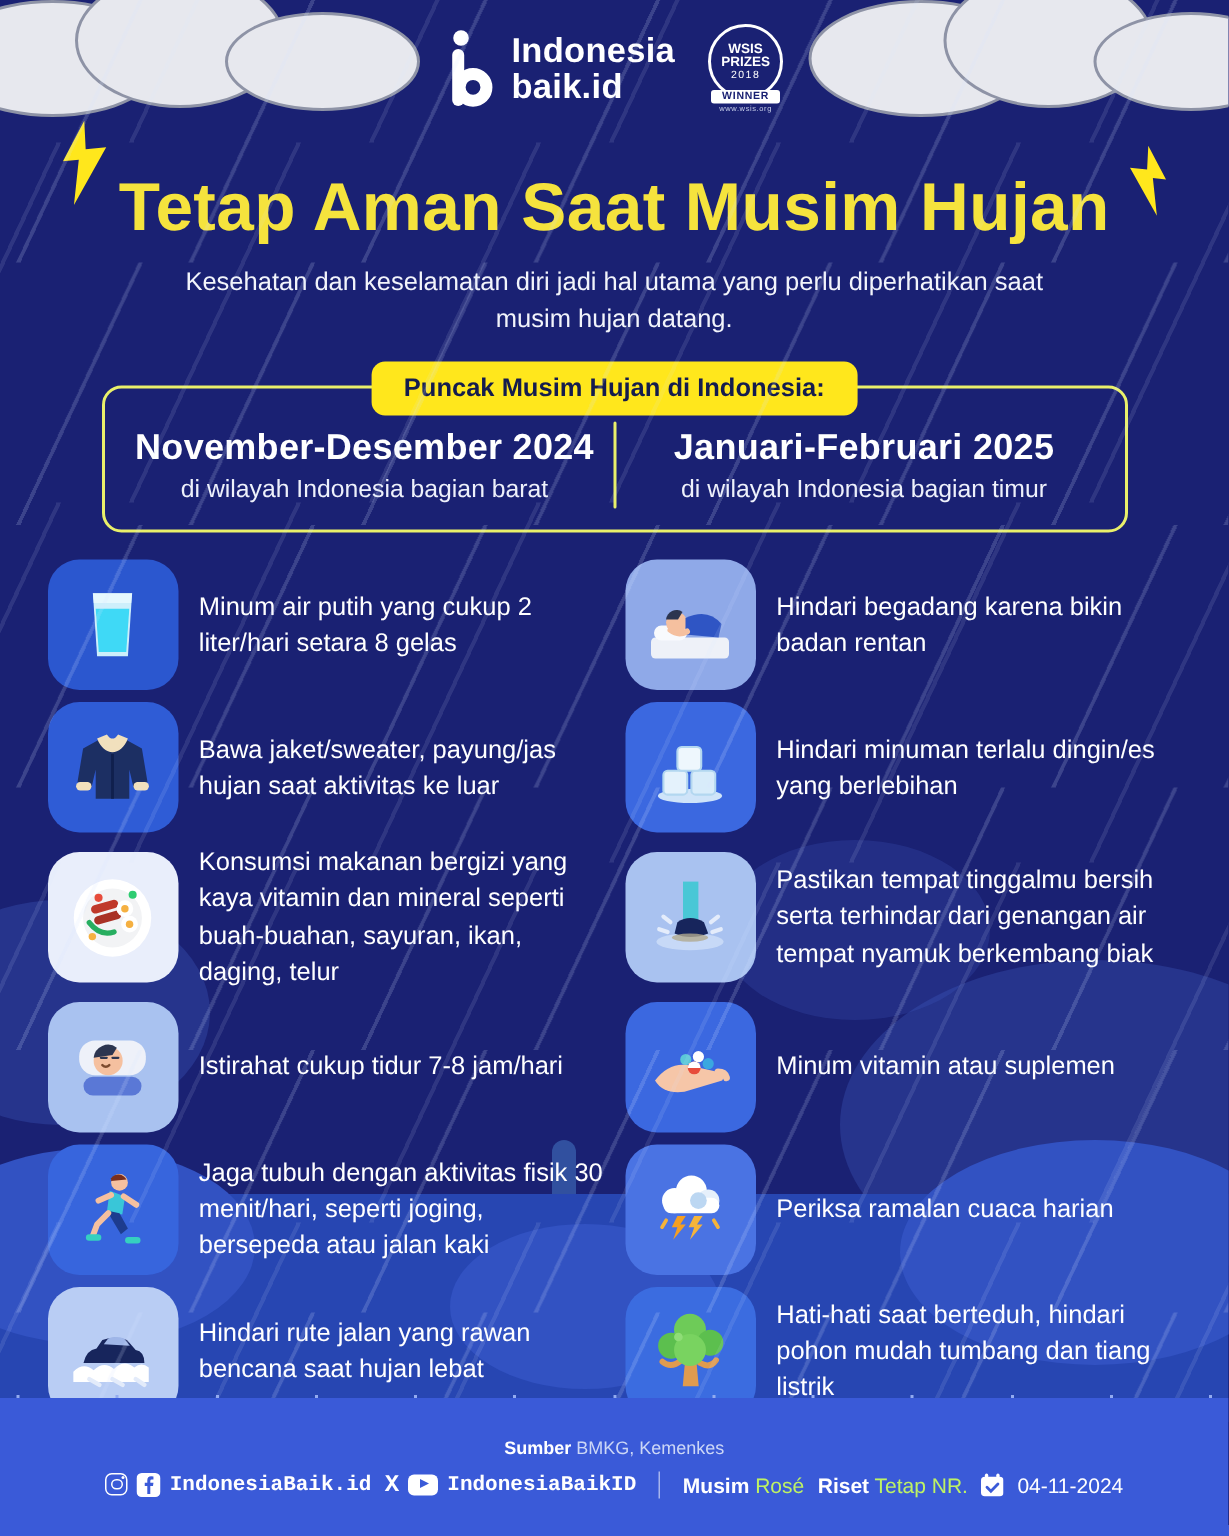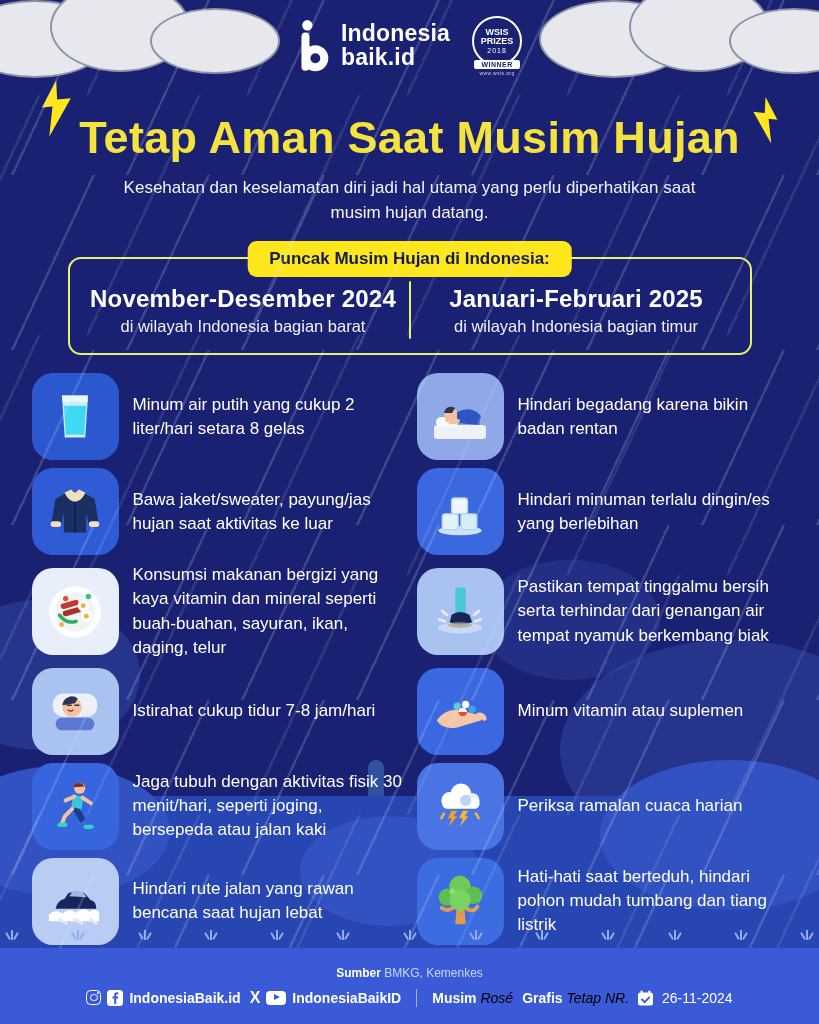--- a/index.html
+++ b/index.html
@@ -74,27 +74,27 @@
   .season-region{font-size:16.5px;margin-top:4px;color:#eef1fb;}
   .season-divider{width:2px;height:58px;background:#e9f06a;border-radius:2px;}
 
   
   .tips{width:756px;margin:18px auto 0;display:grid;grid-template-columns:1fr 1fr;column-gap:14px;row-gap:8px;}
   .tip{display:flex;align-items:center;gap:14px;}
   .tile{width:87px;height:87px;min-width:87px;border-radius:21px;display:flex;align-items:center;justify-content:center;}
   .tip-text{margin:0;font-size:17px;line-height:1.42;color:#fff;}
 
   
-  .footer{position:absolute;left:0;right:0;bottom:0;height:76px;background:#3a5ad8;z-index:5;
+  .footer{position:absolute;left:0;right:0;bottom:0;height:92px;background:#3a5ad8;z-index:5;
     display:flex;flex-direction:column;justify-content:center;align-items:center;gap:9px;}
   .footer-line1{font-size:12px;color:#ccd7f6;}
   .footer-line1 b{color:#fff;}
   .footer-line2{display:flex;align-items:center;gap:9px;font-size:14px;}
-  .footer-line2 .val{color:#000000;font-style:italic;}
-  .soc{display:flex;align-items:center;gap:6px;font-weight:bold;}
+  .footer-line2 .val{color:#bef264;}
+  .soc{display:flex;align-items:center;gap:6px;font-weight:bold;font-family:Liberation Mono, monospace;}
   .vdiv{width:1px;height:18px;background:rgba(255,255,255,.55);margin:0 6px;}
   .ig{width:15px;height:15px;border:1.8px solid #fff;border-radius:4.5px;position:relative;}
   .ig::before{content:"";position:absolute;left:3px;top:3px;width:5.4px;height:5.4px;border:1.6px solid #fff;border-radius:50%;}
   .ig::after{content:"";position:absolute;right:1.4px;top:1.2px;width:2px;height:2px;background:#fff;border-radius:50%;}
   .xmark{font-weight:900;font-size:16px;line-height:1;}
   .yt{width:20px;height:14px;background:#fff;border-radius:4px;position:relative;}
   .yt::before{content:"";position:absolute;left:8px;top:3.6px;border-left:6px solid #3a5ad8;border-top:3.4px solid transparent;border-bottom:3.4px solid transparent;}
 </style>
 </head>
 <body>
@@ -376,24 +376,24 @@
       <span class="xmark">X</span>
       <span class="yt"></span>
       <span>IndonesiaBaikID</span>
     </div>
     <span class="vdiv"></span>
     <span>
       <b>Musim</b>
       <span class="val">Rosé</span>
     </span>
     <span>
-      <b>Grafis</b>
+      <b>Riset</b>
       <span class="val">Tetap NR.</span>
     </span>
     <svg width="15" height="16" viewBox="0 0 15 16">
       <rect y="2.5" width="15" height="13" rx="2.5" fill="#fff"></rect>
       <rect x="2.6" y="0.4" width="2.2" height="4" rx="1.1" fill="#fff"></rect>
       <rect x="10.2" y="0.4" width="2.2" height="4" rx="1.1" fill="#fff"></rect>
       <path d="M4 9.5 l2.6 2.6 L11.3 7.4" stroke="#3a5ad8" stroke-width="1.9" fill="none" stroke-linecap="round"></path>
     </svg>
-    <span>26-11-2024</span>
+    <span>04-11-2024</span>
   </div>
 </div>
 
 </body></html>

